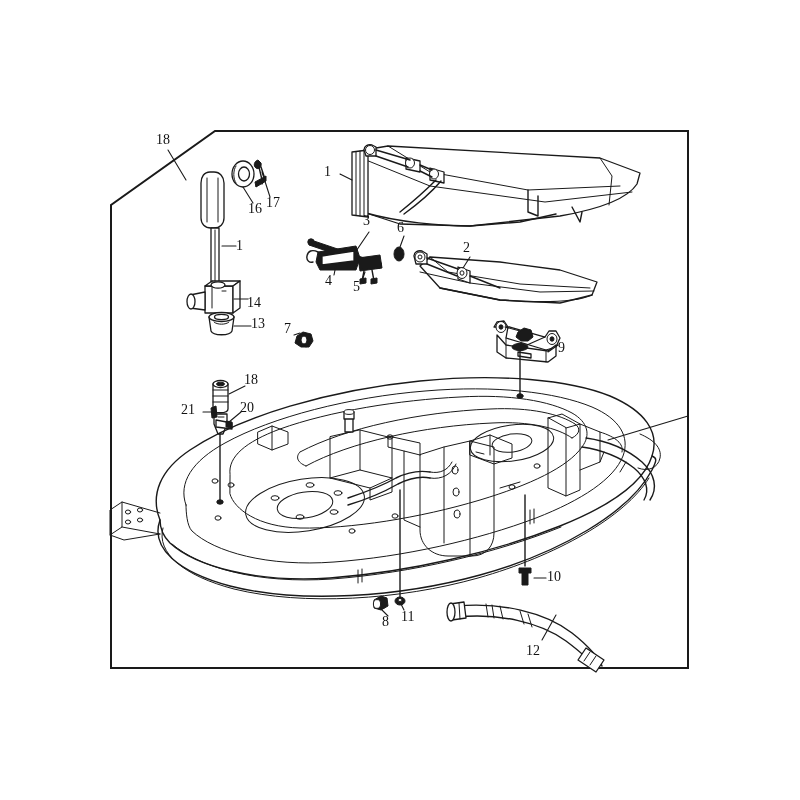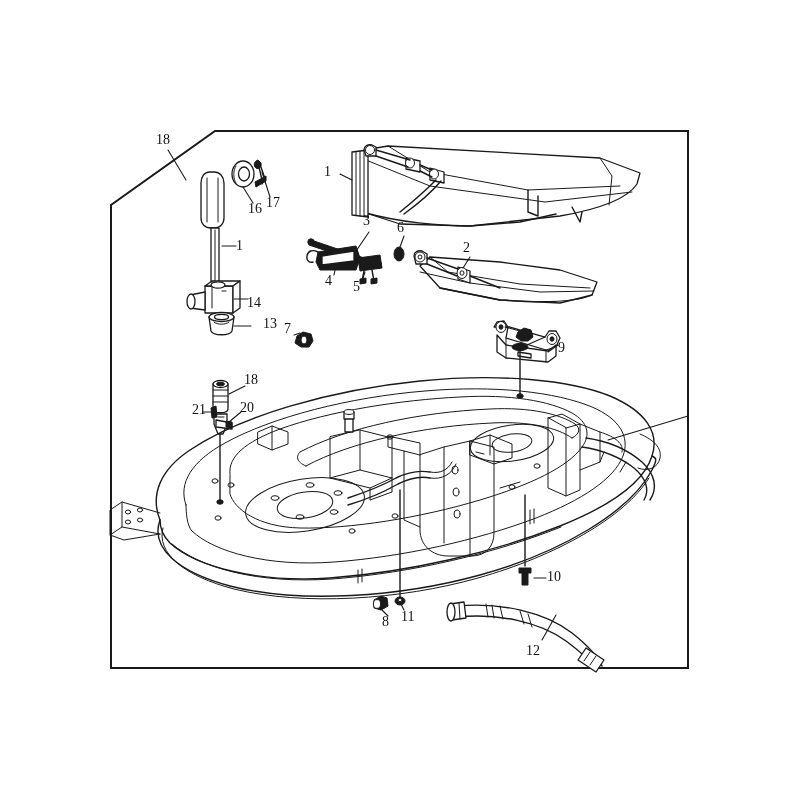--- a/index.html
+++ b/index.html
@@ -457,23 +457,23 @@
   <div class="callout" style="left:363px; top:214px;">3</div>
   <div class="callout" style="left:325px; top:274px;">4</div>
   <div class="callout" style="left:353px; top:280px;">5</div>
   <div class="callout" style="left:397px; top:221px;">6</div>
   <div class="callout" style="left:284px; top:322px;">7</div>
   <div class="callout" style="left:382px; top:615px;">8</div>
   <div class="callout" style="left:558px; top:341px;">9</div>
   <div class="callout" style="left:547px; top:570px;">10</div>
   <div class="callout" style="left:401px; top:610px;text-align:right;">11</div>
   <div class="callout" style="left:526px; top:644px;">12</div>
-  <div class="callout" style="left:251px; top:317px;margin-left:12px;">13</div>
+  <div class="callout" style="left:251px; top:317px;">13</div>
   <div class="callout" style="left:247px; top:296px;">14</div>
   <div class="callout" style="left:236px; top:239px;">1</div>
   <div class="callout" style="left:248px; top:202px;">16</div>
   <div class="callout" style="left:266px; top:196px;">17</div>
   <div class="callout" style="left:156px; top:133px;">18</div>
   <div class="callout" style="left:244px; top:373px;">18</div>
   <div class="callout" style="left:240px; top:401px;">20</div>
-  <div class="callout" style="left:192px; top:403px;">21</div>
+  <div class="callout" style="left:181px; top:403px;">21</div>
 
 </div>
 
 </body></html>

